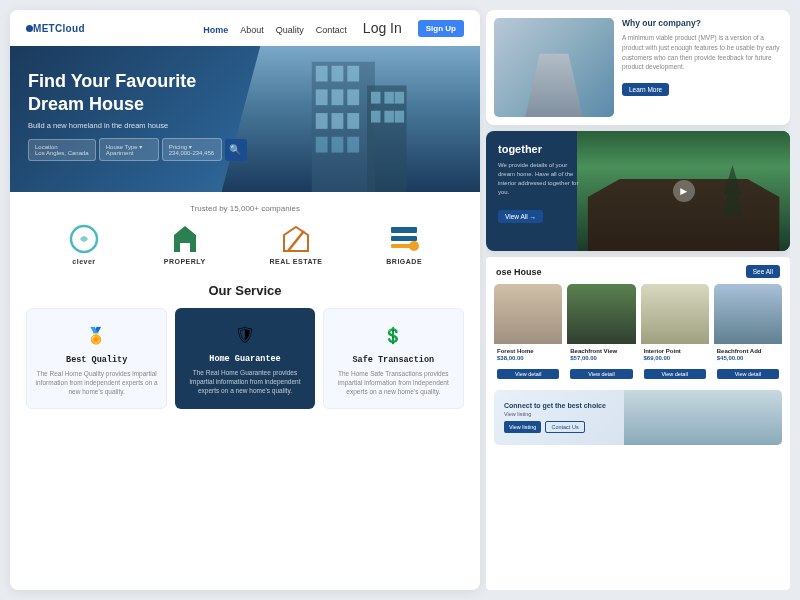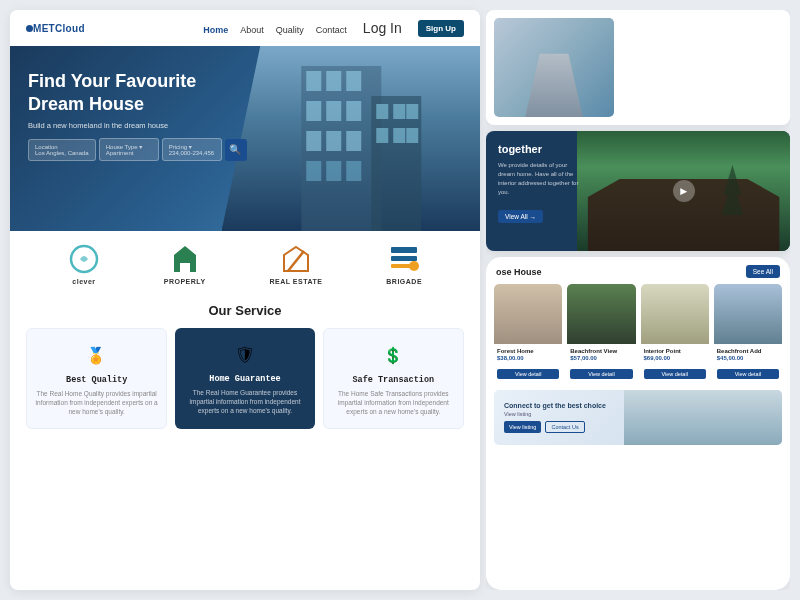--- a/index.html
+++ b/index.html
@@ -68,33 +68,33 @@
     .btn-login {
       font-size: 14px;
       color: #333;
       background: none;
       border: none;
       cursor: pointer;
       font-weight: 500;
     }
     .btn-signup {
       font-size: 8px;
-      background: #0c4a6e;
+      background: #3b82f6;
       color: #fff;
       border: none;
       border-radius: 3px;
       padding: 4px 8px;
       cursor: pointer;
       font-weight: 600;
     }
 
     
     .hero {
       position: relative;
-      height: 185px;
+      height: 146px;
       background: linear-gradient(135deg, #1a3a5c 0%, #2a5f8f 50%, #4a8fbf 100%);
       overflow: hidden;
       padding-left: 40px;
     }
     .hero-building {
       position: absolute;
       right: 0; top: 0;
       width: 55%;
       height: 100%;
       background: linear-gradient(180deg, #7ba8c8 0%, #4a7a9b 40%, #1a3a5c 100%);
@@ -379,21 +379,21 @@
     .inspired-text {
       font-size: 6px;
       color: rgba(255,255,255,0.7);
       line-height: 1.5;
       margin-bottom: 8px;
     }
 
     
     .right-bottom {
       background: #fff;
-      border-radius: 15px;
+      border-radius: 4px;
       flex: 1;
       overflow: hidden;
       box-shadow: 0 2px 8px rgba(0,0,0,0.07);
     }
     .choose-header {
       display: flex;
       justify-content: space-between;
       align-items: center;
       padding: 8px 10px 6px;
     }
@@ -559,20 +559,21 @@
         <div class="search-dropdown">
           <span>Pricing ▾</span>
           <span>234,000-234,456</span>
         </div>
         <button class="search-btn">🔍</button>
       </div>
     </div>
   </div>
 
   <div class="trusted-section">
+    <p class="trusted-text">Trusted by 15,000+ companies</p>
     <div class="brands-row">
 
       <div class="brand-item">
         <div class="brand-logo">
           <svg width="32" height="32" viewBox="0 0 32 32">
             <circle cx="16" cy="16" r="13" fill="none" stroke="#4db8c0" stroke-width="2.5"></circle>
             <path d="M12 16 Q16 10 20 16 Q16 22 12 16Z" fill="#4db8c0" opacity="0.7"></path>
           </svg>
         </div>
         <span class="brand-name">clever</span>
@@ -632,20 +633,25 @@
     </div>
   </div>
 
 </div>
 
 <div class="right-panel">
 
   <div class="right-top">
     <div class="why-building-img">
       <div class="bldg-angular"></div>
+    </div>
+    <div class="why-content">
+      <div class="why-title">Why our company?</div>
+      <div class="why-text">A minimum viable product (MVP) is a version of a product with just enough features to be usable by early customers who can then provide feedback for future product development.</div>
+      <button class="btn-small">Learn More</button>
     </div>
   </div>
 
   <div class="right-mid">
     <div class="inspired-content">
       <div class="inspired-title">together</div>
       <div class="inspired-text">We provide details of your dream home. Have all of the interior addressed together for you.</div>
       <button class="btn-small">View All →</button>
     </div>
     <div class="inspired-img">

